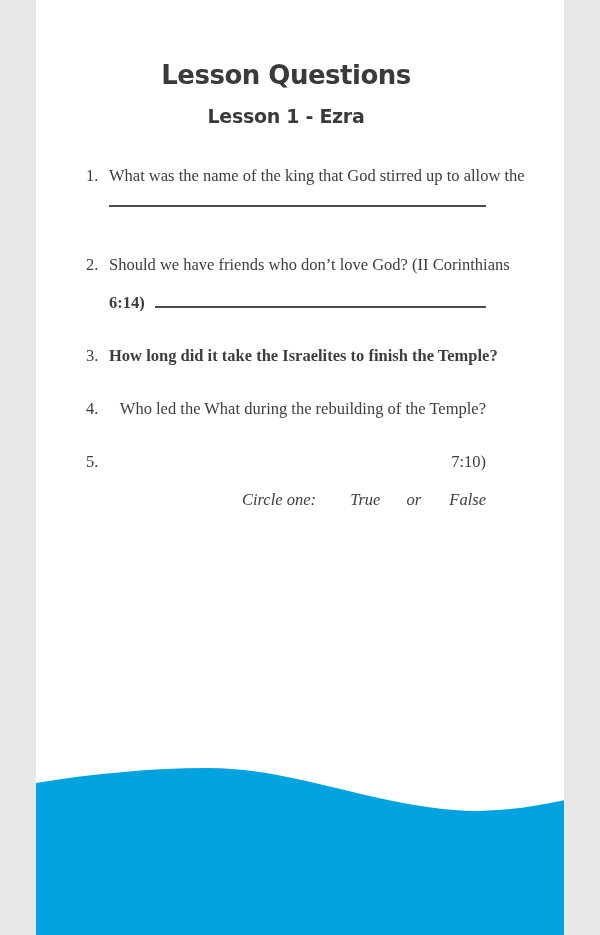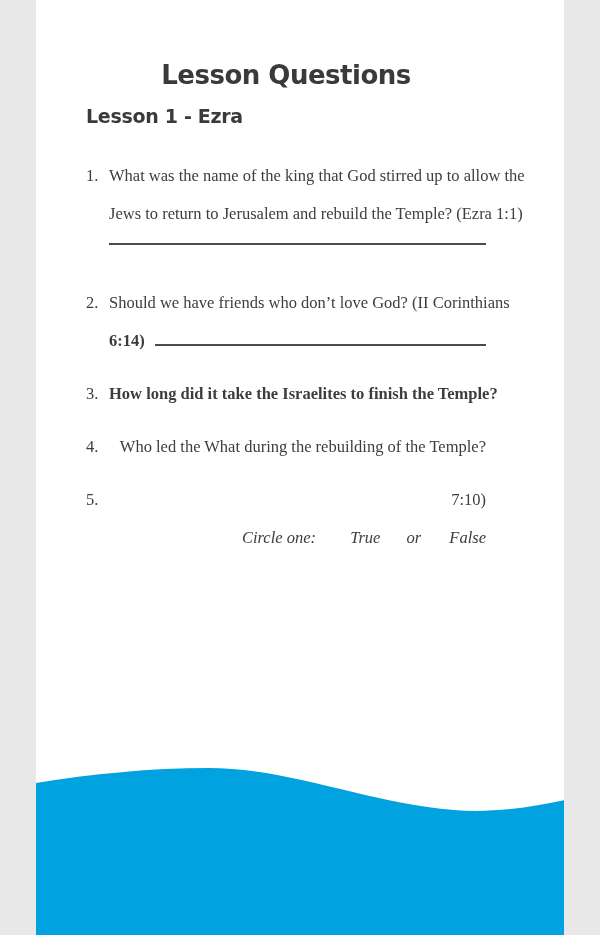--- a/index.html
+++ b/index.html
@@ -23,20 +23,21 @@
     letter-spacing: -0.5px;
     text-align: center;
     color: #3a3a3a;
   }
   .subtitle {
     font-family: "DejaVu Sans", sans-serif;
     font-weight: 700;
     font-size: 19px;
     line-height: 30px;
     letter-spacing: -0.3px;
+    text-align: center;
     color: #3a3a3a;
     margin-top: 9px;
   }
   .questions { margin-top: 26px; }
   .question {
     display: grid;
     grid-template-columns: 23px 1fr;
     margin-bottom: 15px;
     font-size: 16.5px;
   }
@@ -79,21 +80,20 @@
 
     <div class="title">Lesson Questions</div>
     <div class="subtitle">Lesson 1 - Ezra</div>
 
     <div class="questions">
 
       <div class="question">
         <div class="q-num">1.</div>
         <div class="q-body">
           <div class="q-line">What was the name of the king that God stirred up to allow the</div>
-          <div class="q-line">Jews to return to Jerusalem and rebuild the Temple? (Ezra 1:1)</div>
           <div class="blank-own"></div>
         </div>
       </div>
 
       <div class="question">
         <div class="q-num">2.</div>
         <div class="q-body">
           <div class="q-line">Should we have friends who don’t love God? (II Corinthians</div>
           <div class="line-row">
             <span>6:14)</span>

